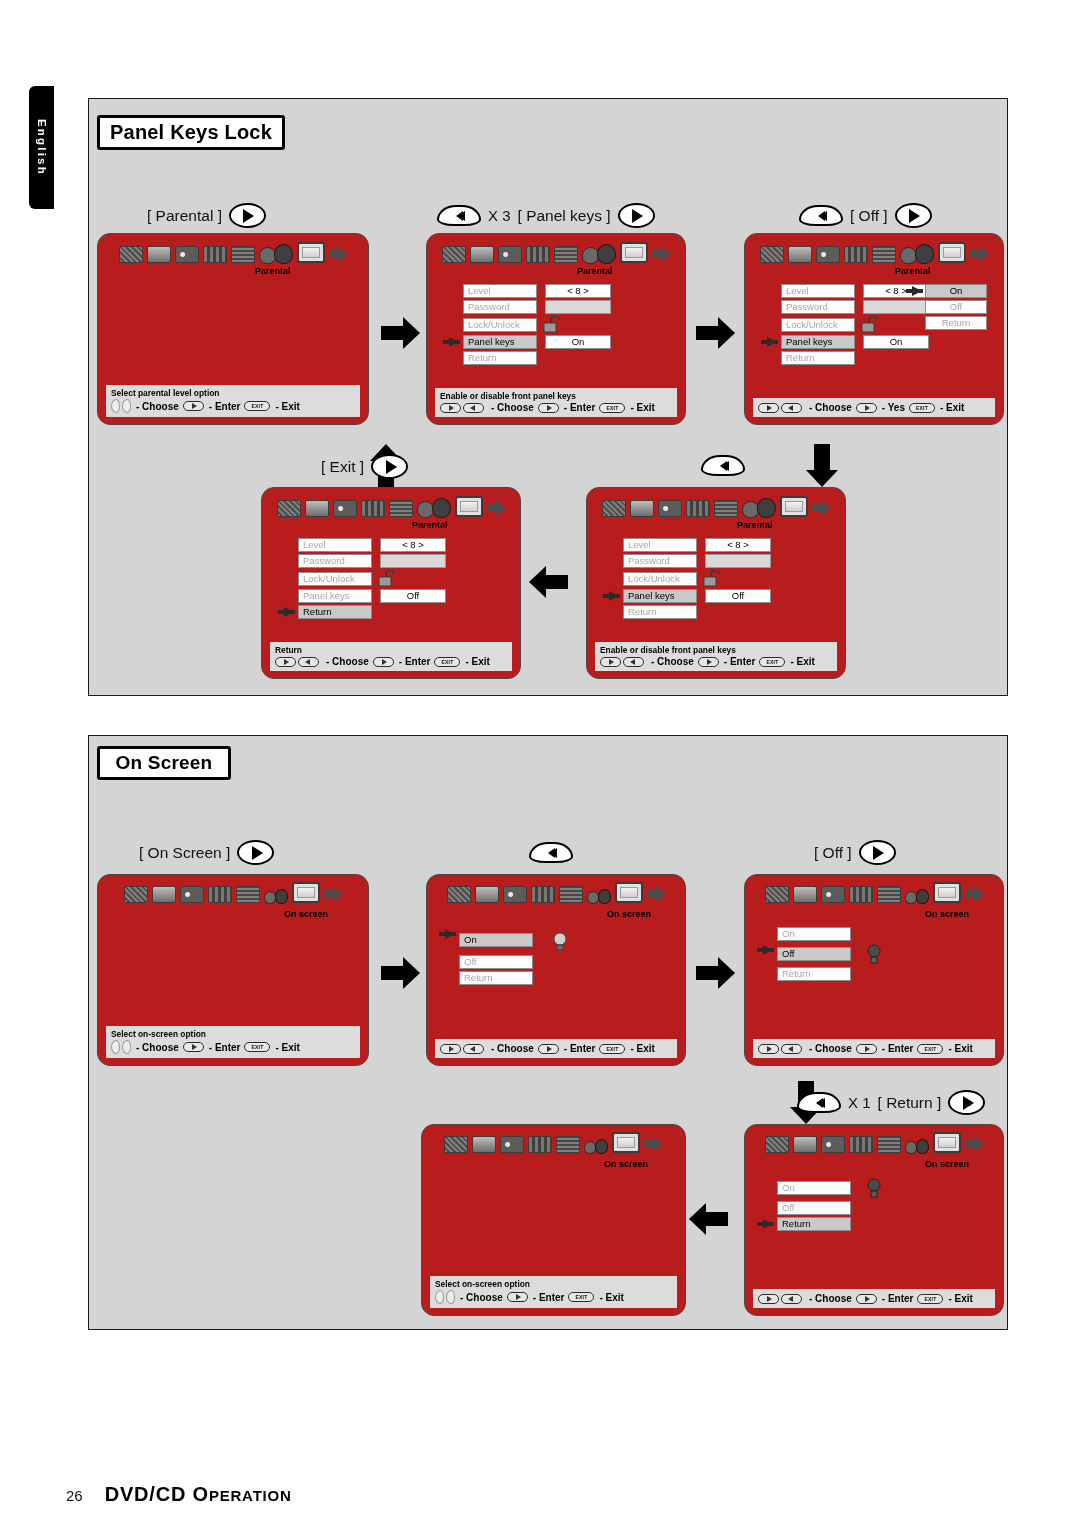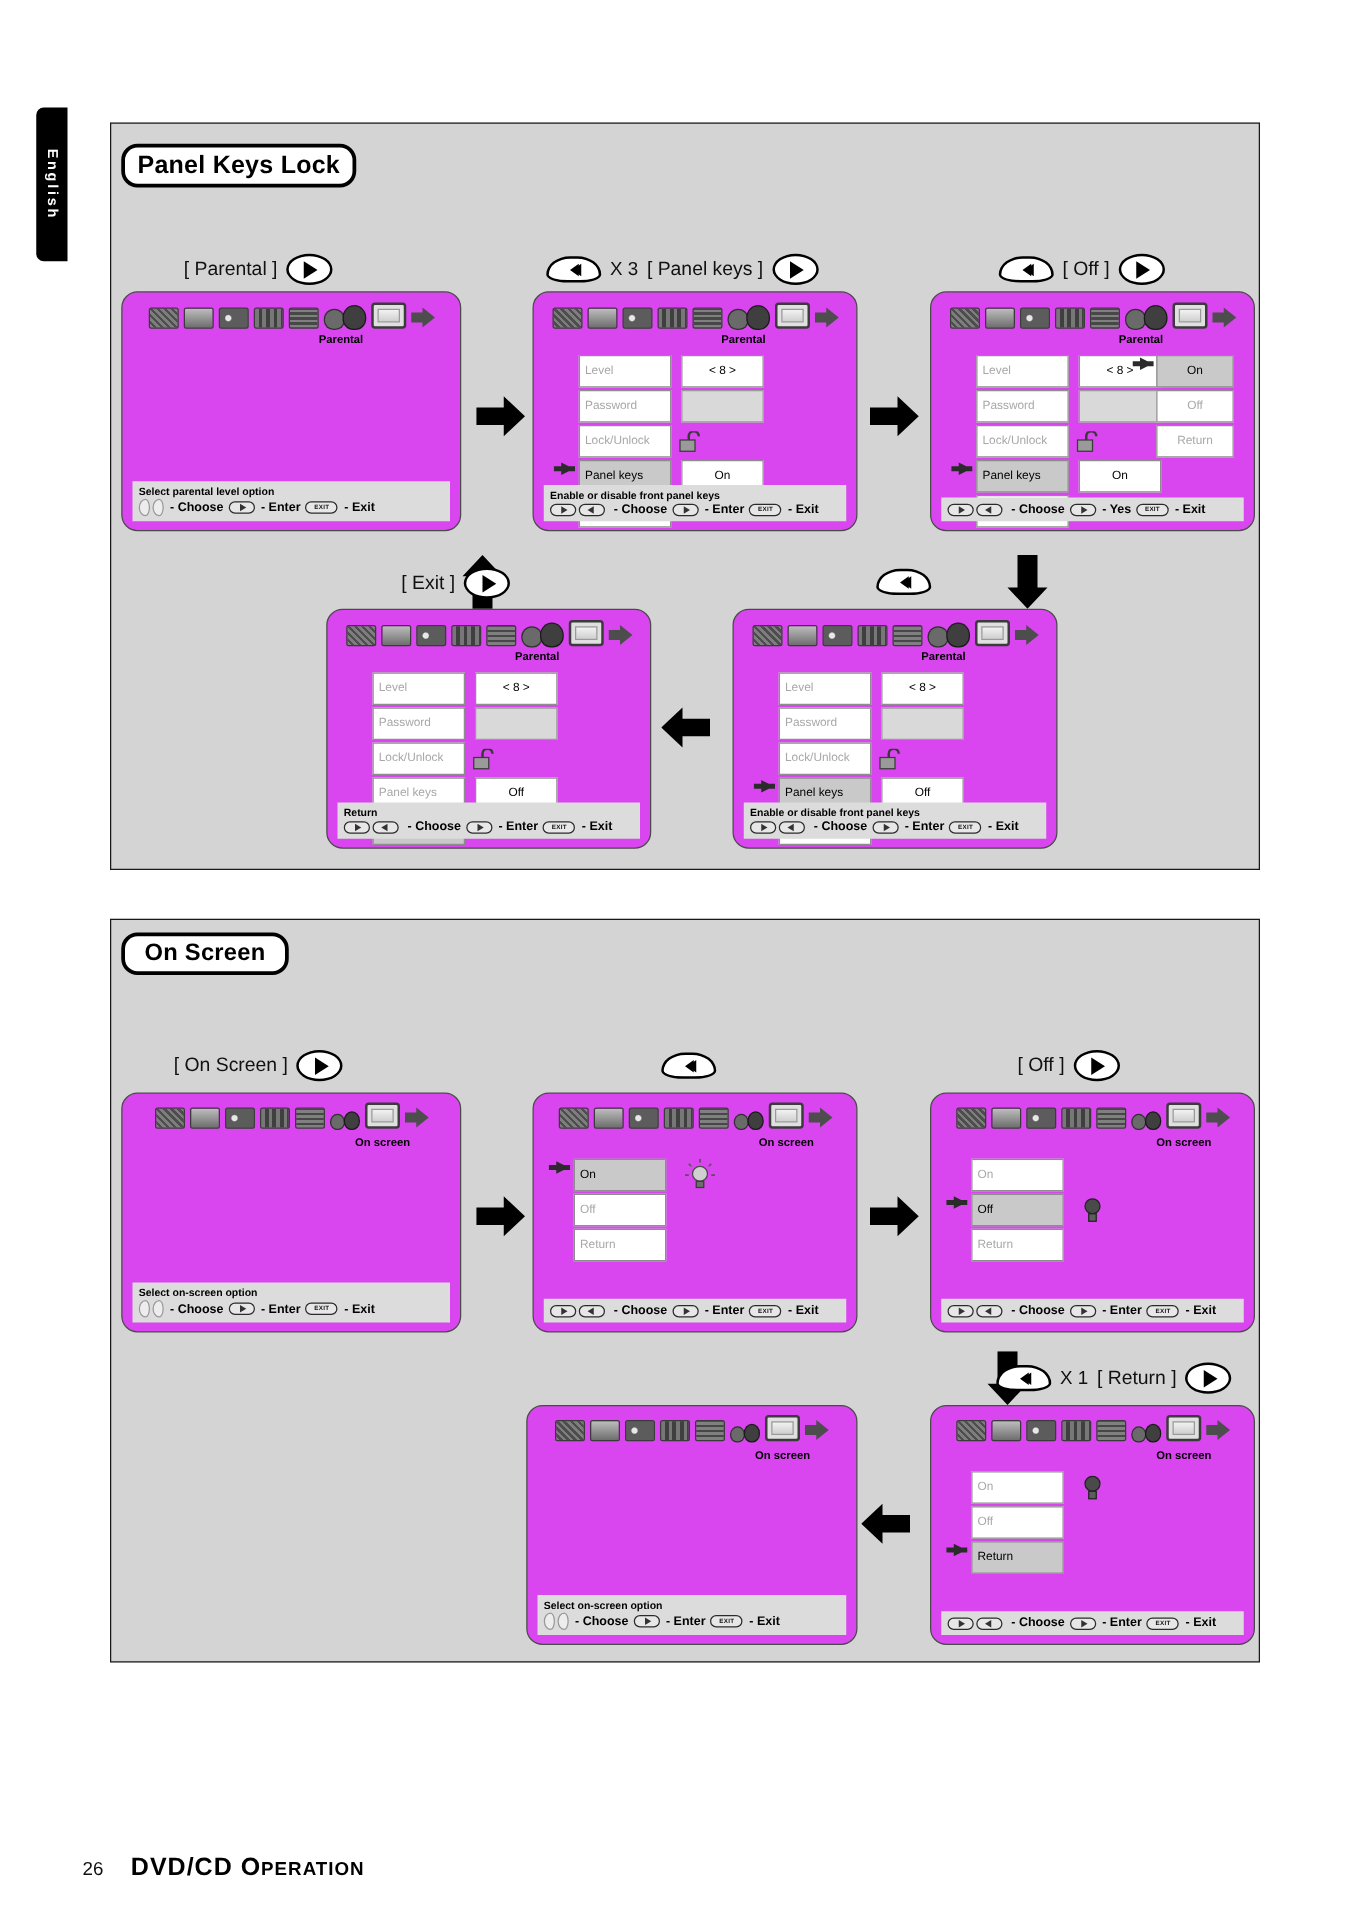--- a/index.html
+++ b/index.html
@@ -34,21 +34,21 @@
     border:1.5px solid #1a1a1a;
   }
   #sec-panel-keys{ left:88px; top:98px; width:920px; height:598px; }
   #sec-on-screen{ left:88px; top:735px; width:920px; height:595px; }
 
   
   .badge{
     position:absolute;
     background:#fff;
     border:3px solid #000;
-    border-radius:13px;
+    border-radius:3px;
     display:flex; align-items:center; justify-content:center;
     font-weight:bold;
     letter-spacing:0.2px;
   }
   #badge-panel-keys{ left:8px; top:16px; width:188px; height:35px; font-size:20px; }
   #badge-on-screen{ left:8px; top:10px; width:134px; height:34px; font-size:19px; }
 
   .intro{
     position:absolute;
     font-size:14.4px;
@@ -102,21 +102,21 @@
 
   
   .arrow{ position:absolute; }
   .arr-right, .arr-left{ width:40px; height:34px; }
   .arr-down, .arr-up{ width:34px; height:44px; }
   .arrow svg{ display:block; }
 
   
   .tv{
     position:absolute;
-    background:#d946ef;
+    background:#b91c1c;
     border:1.6px solid #4a4a4a;
     border-radius:13px;
     overflow:hidden;
   }
   .tv-icons{
     position:absolute; left:0; top:7px; width:100%;
     display:flex; align-items:flex-end; justify-content:center;
     gap:4px;
   }
   .ico{
@@ -182,21 +182,21 @@
   }
 
   
   .menu{ position:absolute; }
   .mrow{ display:flex; align-items:center; margin-bottom:2px; position:relative; }
   .cell{
     border:1px solid #8d8d8d;
     background:#fff;
     color:#a8a8a8;
     font-size:9.5px;
-    height:26px;
+    height:14px;
     line-height:12px;
     padding:0 4px;
     display:flex; align-items:center;
   }
   .cell.c-left{ width:74px; }
   .cell.c-right{ width:66px; justify-content:center; }
   .cell.hl{ background:#c9c9c9; color:#000; font-weight:normal; }
   .cell.active{ color:#000; }
   .cell.blank{ background:#d9d9d9; border-color:#9a9a9a; }
   .cell.c-narrow{ width:62px; }

